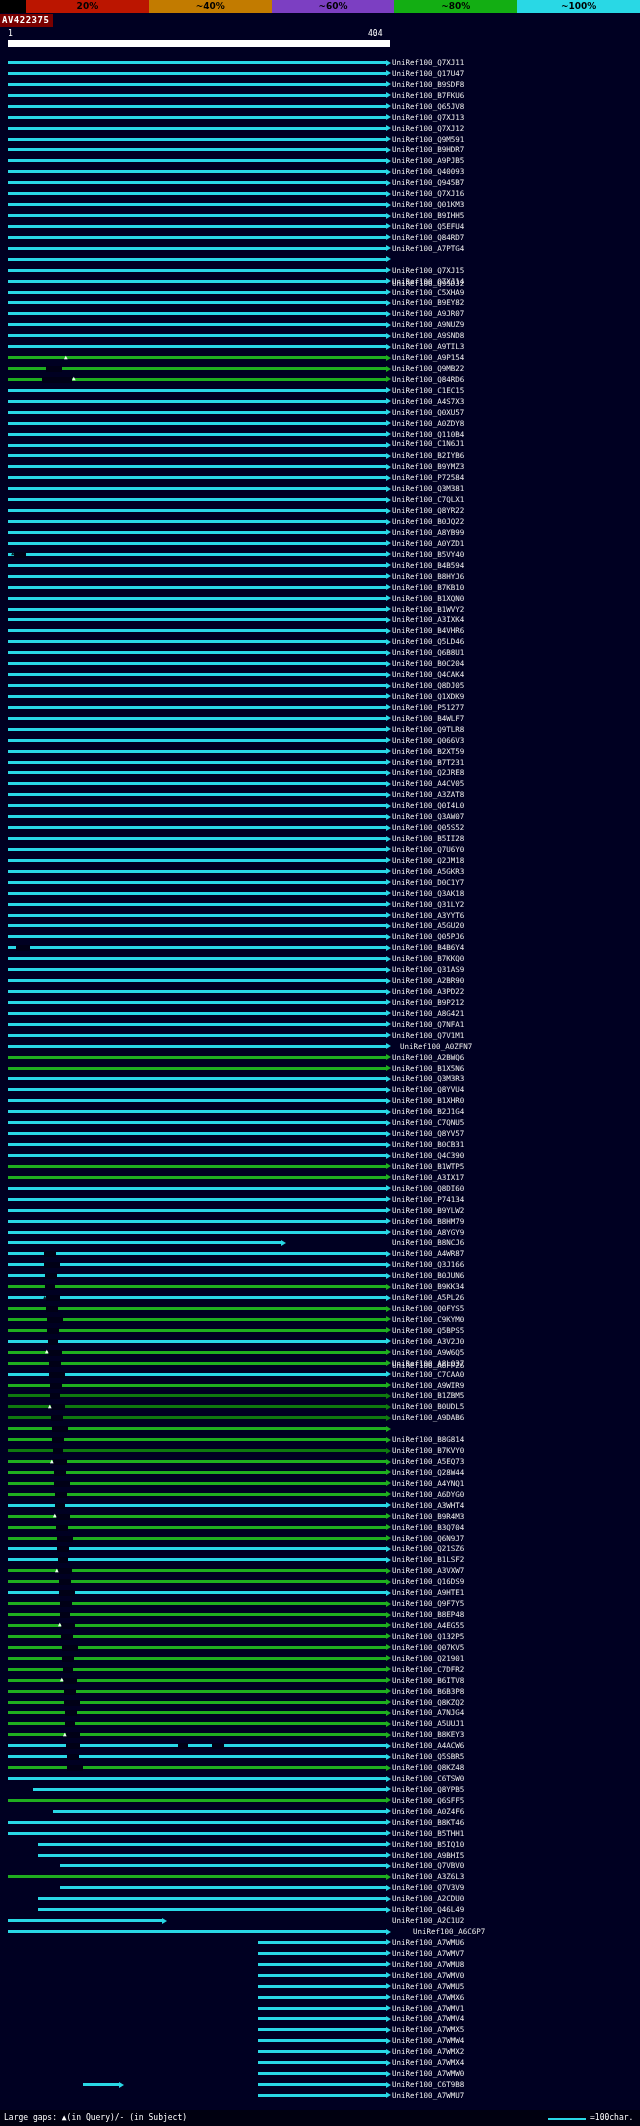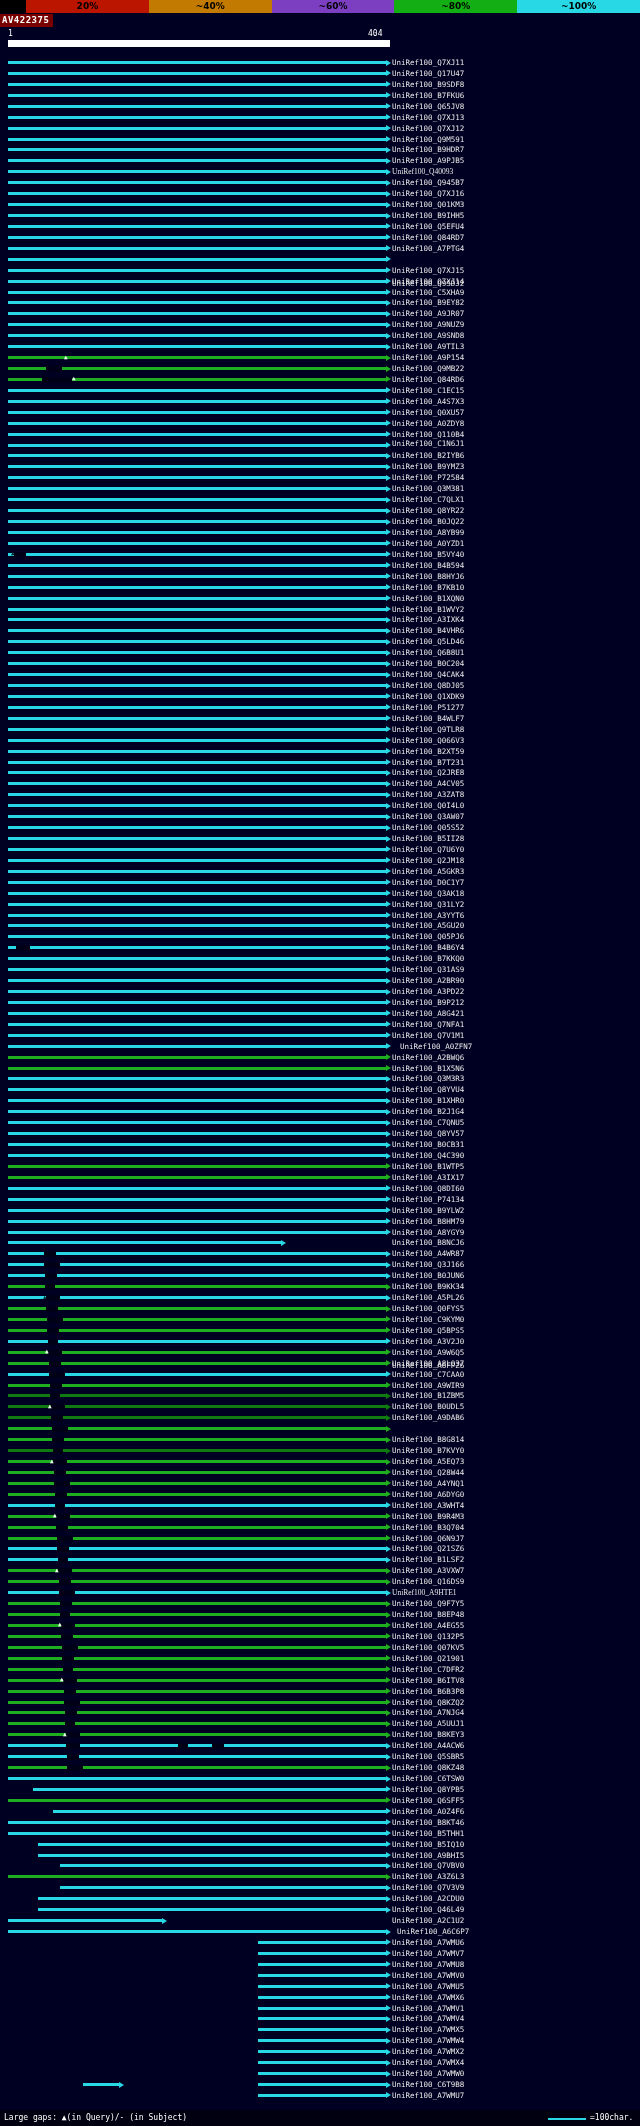--- a/index.html
+++ b/index.html
@@ -84,21 +84,21 @@
     <div class="harrow" style="left: 386px; top: 79.01px; border-left: 5px solid rgb(41, 216, 229);"></div>
     <div class="hlabel" style="left: 392px; top: 77.51px;">UniRef100_Q9M591</div>
     <div class="hline" style="left: 8px; top: 91.44px; width: 378px; background: rgb(41, 216, 229);"></div>
     <div class="harrow" style="left: 386px; top: 89.94px; border-left: 5px solid rgb(41, 216, 229);"></div>
     <div class="hlabel" style="left: 392px; top: 88.44px;">UniRef100_B9HDR7</div>
     <div class="hline" style="left: 8px; top: 102.37px; width: 378px; background: rgb(41, 216, 229);"></div>
     <div class="harrow" style="left: 386px; top: 100.87px; border-left: 5px solid rgb(41, 216, 229);"></div>
     <div class="hlabel" style="left: 392px; top: 99.37px;">UniRef100_A9PJB5</div>
     <div class="hline" style="left: 8px; top: 113.3px; width: 378px; background: rgb(41, 216, 229);"></div>
     <div class="harrow" style="left: 386px; top: 111.8px; border-left: 5px solid rgb(41, 216, 229);"></div>
-    <div class="hlabel" style="left: 392px; top: 110.3px; font-family: Liberation Serif, serif;">UniRef100_Q40093</div>
+    <div class="hlabel" style="left: 392px; top: 110.3px;">UniRef100_Q40093</div>
     <div class="hline" style="left: 8px; top: 124.23px; width: 378px; background: rgb(41, 216, 229);"></div>
     <div class="harrow" style="left: 386px; top: 122.73px; border-left: 5px solid rgb(41, 216, 229);"></div>
     <div class="hlabel" style="left: 392px; top: 121.23px;">UniRef100_Q945B7</div>
     <div class="hline" style="left: 8px; top: 135.16px; width: 378px; background: rgb(41, 216, 229);"></div>
     <div class="harrow" style="left: 386px; top: 133.66px; border-left: 5px solid rgb(41, 216, 229);"></div>
     <div class="hlabel" style="left: 392px; top: 132.16px;">UniRef100_Q7XJ16</div>
     <div class="hline" style="left: 8px; top: 146.09px; width: 378px; background: rgb(41, 216, 229);"></div>
     <div class="harrow" style="left: 386px; top: 144.59px; border-left: 5px solid rgb(41, 216, 229);"></div>
     <div class="hlabel" style="left: 392px; top: 143.09px;">UniRef100_Q01KM3</div>
     <div class="hline" style="left: 8px; top: 157.02px; width: 378px; background: rgb(41, 216, 229);"></div>
@@ -519,21 +519,21 @@
     <div class="hgap" style="left: 58px; top: 1511.34px; width: 14px;"></div>
     <span class="hmark" style="left: 55px; top: 1509.84px; color: rgb(234, 255, 234);">▲</span>
     <div class="hlabel" style="left: 392px; top: 1509.34px;">UniRef100_A3VXW7</div>
     <div class="hline" style="left: 8px; top: 1523.27px; width: 378px; background: rgb(31, 174, 31);"></div>
     <div class="harrow" style="left: 386px; top: 1521.77px; border-left: 5px solid rgb(31, 174, 31);"></div>
     <div class="hgap" style="left: 59px; top: 1522.27px; width: 12px;"></div>
     <div class="hlabel" style="left: 392px; top: 1520.27px;">UniRef100_Q16DS9</div>
     <div class="hline" style="left: 8px; top: 1534.2px; width: 378px; background: rgb(41, 216, 229);"></div>
     <div class="harrow" style="left: 386px; top: 1532.7px; border-left: 5px solid rgb(41, 216, 229);"></div>
     <div class="hgap" style="left: 59px; top: 1533.2px; width: 16px;"></div>
-    <div class="hlabel" style="left: 392px; top: 1531.2px; font-family: Liberation Serif, serif;">UniRef100_A9HTE1</div>
+    <div class="hlabel" style="left: 392px; top: 1531.2px;">UniRef100_A9HTE1</div>
     <div class="hline" style="left: 8px; top: 1545.13px; width: 378px; background: rgb(31, 174, 31);"></div>
     <div class="harrow" style="left: 386px; top: 1543.63px; border-left: 5px solid rgb(31, 174, 31);"></div>
     <div class="hgap" style="left: 60px; top: 1544.13px; width: 12px;"></div>
     <div class="hlabel" style="left: 392px; top: 1542.13px;">UniRef100_Q9F7Y5</div>
     <div class="hline" style="left: 8px; top: 1556.06px; width: 378px; background: rgb(31, 174, 31);"></div>
     <div class="harrow" style="left: 386px; top: 1554.56px; border-left: 5px solid rgb(31, 174, 31);"></div>
     <div class="hgap" style="left: 60px; top: 1555.06px; width: 10px;"></div>
     <div class="hlabel" style="left: 392px; top: 1553.06px;">UniRef100_B8EP48</div>
     <div class="hline" style="left: 8px; top: 1566.99px; width: 378px; background: rgb(31, 174, 31);"></div>
     <div class="harrow" style="left: 386px; top: 1565.49px; border-left: 5px solid rgb(31, 174, 31);"></div>
@@ -633,21 +633,21 @@
     <div class="harrow" style="left: 386px; top: 1838.74px; border-left: 5px solid rgb(41, 216, 229);"></div>
     <div class="hlabel" style="left: 392px; top: 1837.24px;">UniRef100_A2CDU0</div>
     <div class="hline" style="left: 38px; top: 1851.17px; width: 348px; background: rgb(41, 216, 229);"></div>
     <div class="harrow" style="left: 386px; top: 1849.67px; border-left: 5px solid rgb(41, 216, 229);"></div>
     <div class="hlabel" style="left: 392px; top: 1848.17px;">UniRef100_Q46L49</div>
     <div class="hline" style="left: 8px; top: 1862.1px; width: 154px; background: rgb(41, 216, 229);"></div>
     <div class="harrow" style="left: 162px; top: 1860.6px; border-left: 5px solid rgb(41, 216, 229);"></div>
     <div class="hlabel" style="left: 392px; top: 1859.1px;">UniRef100_A2C1U2</div>
     <div class="hline" style="left: 8px; top: 1873.03px; width: 378px; background: rgb(41, 216, 229);"></div>
     <div class="harrow" style="left: 386px; top: 1871.53px; border-left: 5px solid rgb(41, 216, 229);"></div>
-    <div class="hlabel" style="left: 376px; top: 1870.03px; padding-left: 21px;">UniRef100_A6C6P7</div>
+    <div class="hlabel" style="left: 392px; top: 1870.03px; padding-left: 21px;">UniRef100_A6C6P7</div>
     <div class="hline" style="left: 258px; top: 1883.96px; width: 128px; background: rgb(41, 216, 229);"></div>
     <div class="harrow" style="left: 386px; top: 1882.46px; border-left: 5px solid rgb(41, 216, 229);"></div>
     <div class="hlabel" style="left: 392px; top: 1880.96px;">UniRef100_A7WMU6</div>
     <div class="hline" style="left: 258px; top: 1894.89px; width: 128px; background: rgb(41, 216, 229);"></div>
     <div class="harrow" style="left: 386px; top: 1893.39px; border-left: 5px solid rgb(41, 216, 229);"></div>
     <div class="hlabel" style="left: 392px; top: 1891.89px;">UniRef100_A7WMV7</div>
     <div class="hline" style="left: 258px; top: 1905.82px; width: 128px; background: rgb(41, 216, 229);"></div>
     <div class="harrow" style="left: 386px; top: 1904.32px; border-left: 5px solid rgb(41, 216, 229);"></div>
     <div class="hlabel" style="left: 392px; top: 1902.82px;">UniRef100_A7WMU8</div>
     <div class="hline" style="left: 258px; top: 1916.75px; width: 128px; background: rgb(41, 216, 229);"></div>

